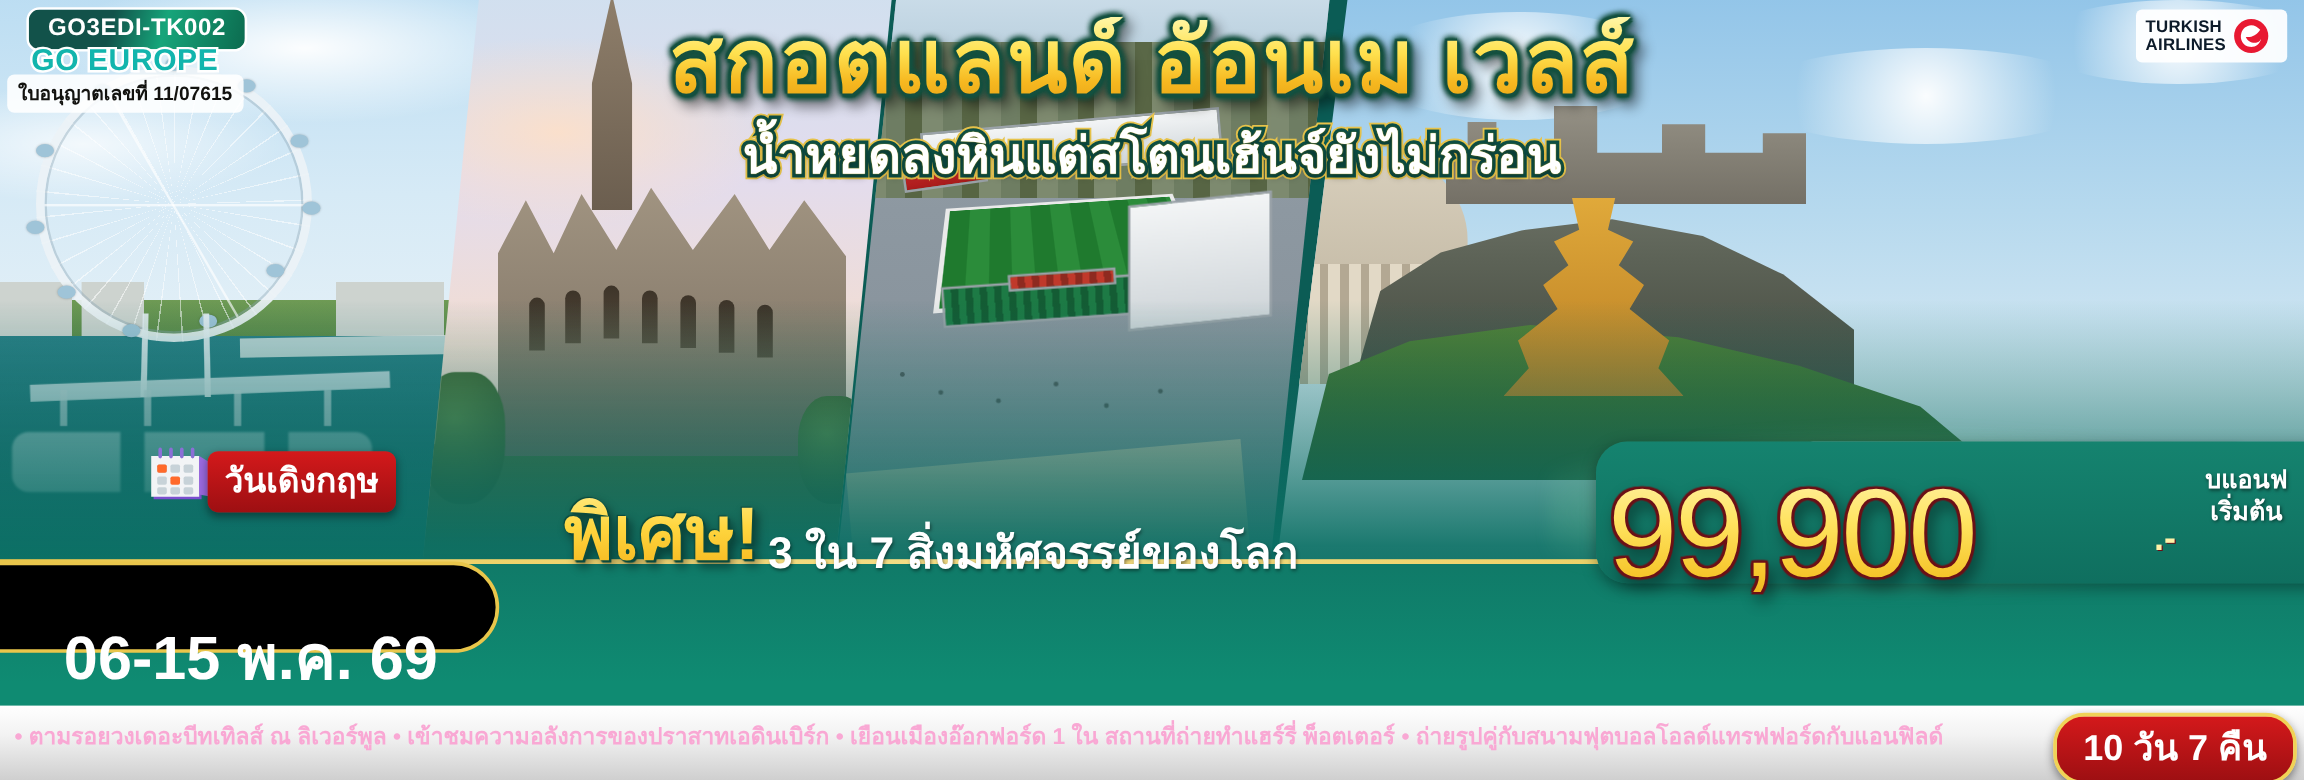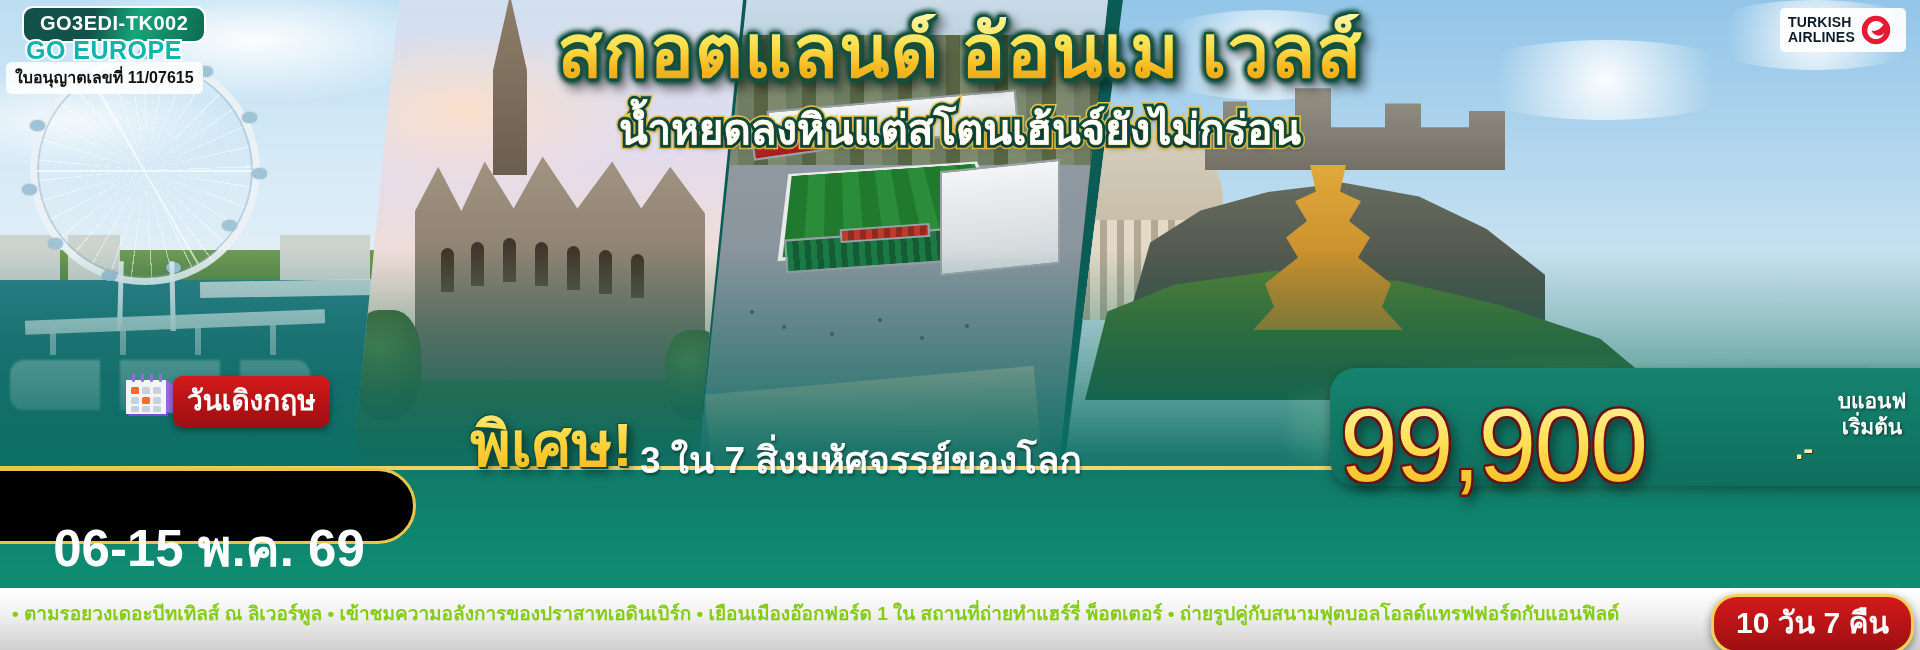--- a/index.html
+++ b/index.html
@@ -421,21 +421,21 @@
     box-shadow: 0 3px 8px rgba(0,0,0,.45);
   }
 
   
   .footer {
     position:absolute; left:0; right:0; bottom:0; height: 62px;
     background: linear-gradient(180deg,#ffffff 0%, #f2f2f2 40%, #cfcfcf 100%);
   }
   .footer-text {
     position:absolute; left: 12px; top: 598px;
-    color:#84cc16; font-size: 19px; font-weight: 700;
+    color:#f9a8d4; font-size: 19px; font-weight: 700;
     white-space: nowrap;
   }
 
   .divider-gold {
     position:absolute; left:0; right:0; top: 466px; height: 4px;
     background: linear-gradient(90deg,#e9c64b, #f3dd85 40%, #e9c64b);
   }
 </style>
 </head>
 <body>

